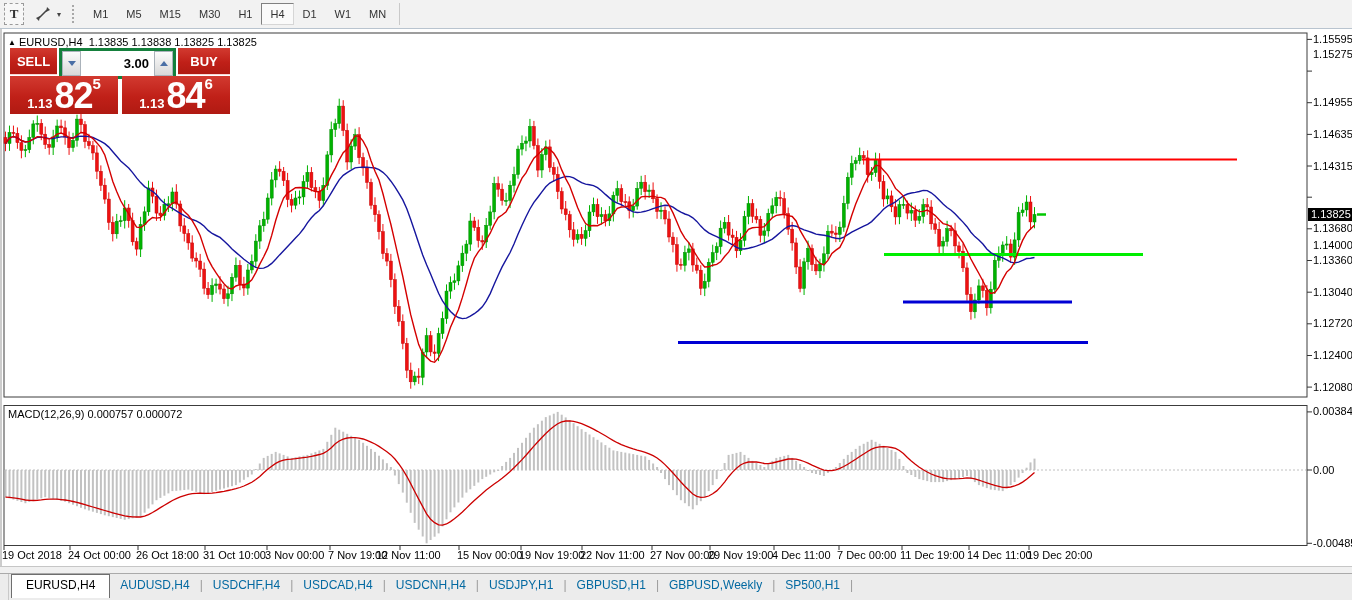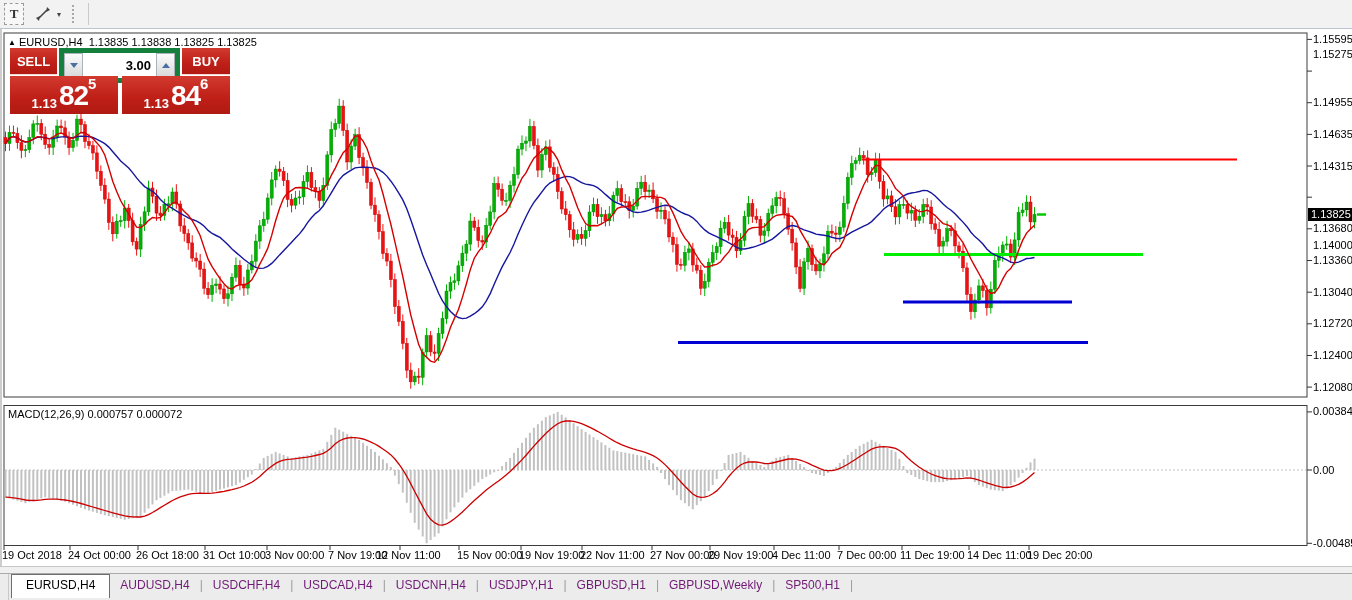--- a/index.html
+++ b/index.html
@@ -26,42 +26,42 @@
   #current-price-tag{position:absolute;left:1308px;top:208px;width:44px;height:13px;background:#000;color:#fff;
                      font-size:11px;line-height:13px;padding-left:3px;z-index:3;}
   
   #chart-svg{position:absolute;left:0;top:0;z-index:1;}
   
   #trade-panel{position:absolute;left:10px;top:48px;width:220px;height:66px;z-index:5;font-weight:bold;text-decoration:underline;}
   #tp-top{position:absolute;left:0;top:0;width:220px;height:27px;display:flex;}
   .tp-red{background:linear-gradient(180deg,#d23a30 0%,#c02018 55%,#b01a12 100%);}
   #sell-button{width:47px;height:26px;color:#fff;font-size:13px;display:flex;align-items:center;justify-content:center;
                border-bottom:1px solid rgba(255,255,255,.8);cursor:pointer;}
-  #vol-wrap{width:111px;height:25px;margin:0 2px;background:#e8e8e8;border:5px solid #15803d;display:flex;align-items:stretch;}
+  #vol-wrap{width:111px;height:25px;margin:0 2px;background:#e8e8e8;border:3px solid #15803d;display:flex;align-items:stretch;}
   .spin{width:17px;background:linear-gradient(180deg,#fbfbfb,#d9d9d9);border:1px solid #aab2ba;
         display:flex;align-items:center;justify-content:center;cursor:pointer;}
   .tri-dn{width:0;height:0;border-left:4px solid transparent;border-right:4px solid transparent;border-top:5px solid #4a6fa5;}
   .tri-up{width:0;height:0;border-left:4px solid transparent;border-right:4px solid transparent;border-bottom:5px solid #4a6fa5;}
   #volume-input{flex:1;min-width:0;border:none;outline:none;background:#fff;font-size:13px;font-weight:bold;
                 text-align:right;padding:0 5px;color:#000;font-family:inherit;}
   #buy-button{flex:1;height:26px;color:#fff;font-size:13px;display:flex;align-items:center;justify-content:center;
               border-bottom:1px solid rgba(255,255,255,.8);cursor:pointer;}
   #tp-bottom{position:absolute;left:0;top:28px;width:220px;height:38px;display:flex;}
   .price-block{width:108px;height:38px;color:#fff;display:flex;align-items:flex-end;justify-content:center;
                padding-bottom:3px;box-sizing:border-box;cursor:pointer;}
   .price-block+.price-block{margin-left:4px;}
   .pp{font-size:13px;line-height:15px;margin-right:2px;}
-  .pb{font-size:28px;line-height:30px;letter-spacing:-1px;}
+  .pb{font-size:36px;line-height:30px;letter-spacing:-1px;}
   .ps{font-size:15px;line-height:12px;align-self:flex-start;margin-top:2px;}
   
   #divider{position:absolute;left:0;top:566px;width:1352px;height:7px;background:#f0f0f0;
            border-top:1px solid #c6c6c6;z-index:2;}
   #tabbar{position:absolute;left:0;top:573px;width:1352px;height:27px;background:#ececec;
           border-top:1px solid #aaa;display:flex;align-items:flex-start;z-index:2;}
-  .tab{font-size:12px;color:#701a75;padding:4px 10px 0 10px;height:18px;cursor:pointer;white-space:nowrap;}
+  .tab{font-size:12px;color:#0369a1;padding:4px 10px 0 10px;height:18px;cursor:pointer;white-space:nowrap;}
   .tab.active{background:#fff;border:1px solid #6e6e6e;border-bottom:none;padding:3px 14px 0 14px;height:20px;
               margin-top:0;color:#000;}
   .tab-sep{color:#9a9a9a;font-size:12px;padding-top:4px;}
   #tab-lead{width:8px;height:100%;border-right:1px solid #c9c9c9;margin-right:2px;}
 </style>
 </head>
 <body>
 
 <div id="app">
 
@@ -69,20 +69,31 @@
     <div id="text-tool" class="tbtn">T</div>
     <div id="cursor-tool" class="tbtn">
       <svg width="16" height="16" viewBox="0 0 16 16">
         <line x1="4" y1="12" x2="12" y2="4" stroke="#444" stroke-width="1.6"></line>
         <polygon points="12,1 15,4 11,6" fill="#444"></polygon>
         <polygon points="1,12 5,10 4,15" fill="#444"></polygon>
       </svg>
     </div>
     <div id="cursor-dd" class="tbtn">▾</div>
     <div id="grip"></div>
+    <div id="timeframes" style="display:flex;">
+        <div class="tf">M1</div>
+        <div class="tf">M5</div>
+        <div class="tf">M15</div>
+        <div class="tf">M30</div>
+        <div class="tf">H1</div>
+        <div class="tf active">H4</div>
+        <div class="tf">D1</div>
+        <div class="tf">W1</div>
+        <div class="tf">MN</div>
+      </div>
     <div class="tb-sep"></div>
   </div>
 
   <svg id="chart-svg" width="1352" height="600">
       <rect x="4" y="33" width="1303" height="364" fill="none" stroke="#3c3c3c" stroke-width="1"></rect>
       <rect x="4" y="405.5" width="1303" height="140" fill="none" stroke="#3c3c3c" stroke-width="1"></rect>
       <line x1="1" y1="29" x2="1" y2="566" stroke="#9a9a9a" stroke-width="1"></line>
       <g>
         <line x1="5.5" y1="131.6" x2="5.5" y2="151.2" stroke="#ee1111" stroke-width="1"></line>
         <rect x="4.0" y="137.6" width="3" height="5.9" fill="#ee1111" stroke="#c40808" stroke-width="0.5"></rect>

